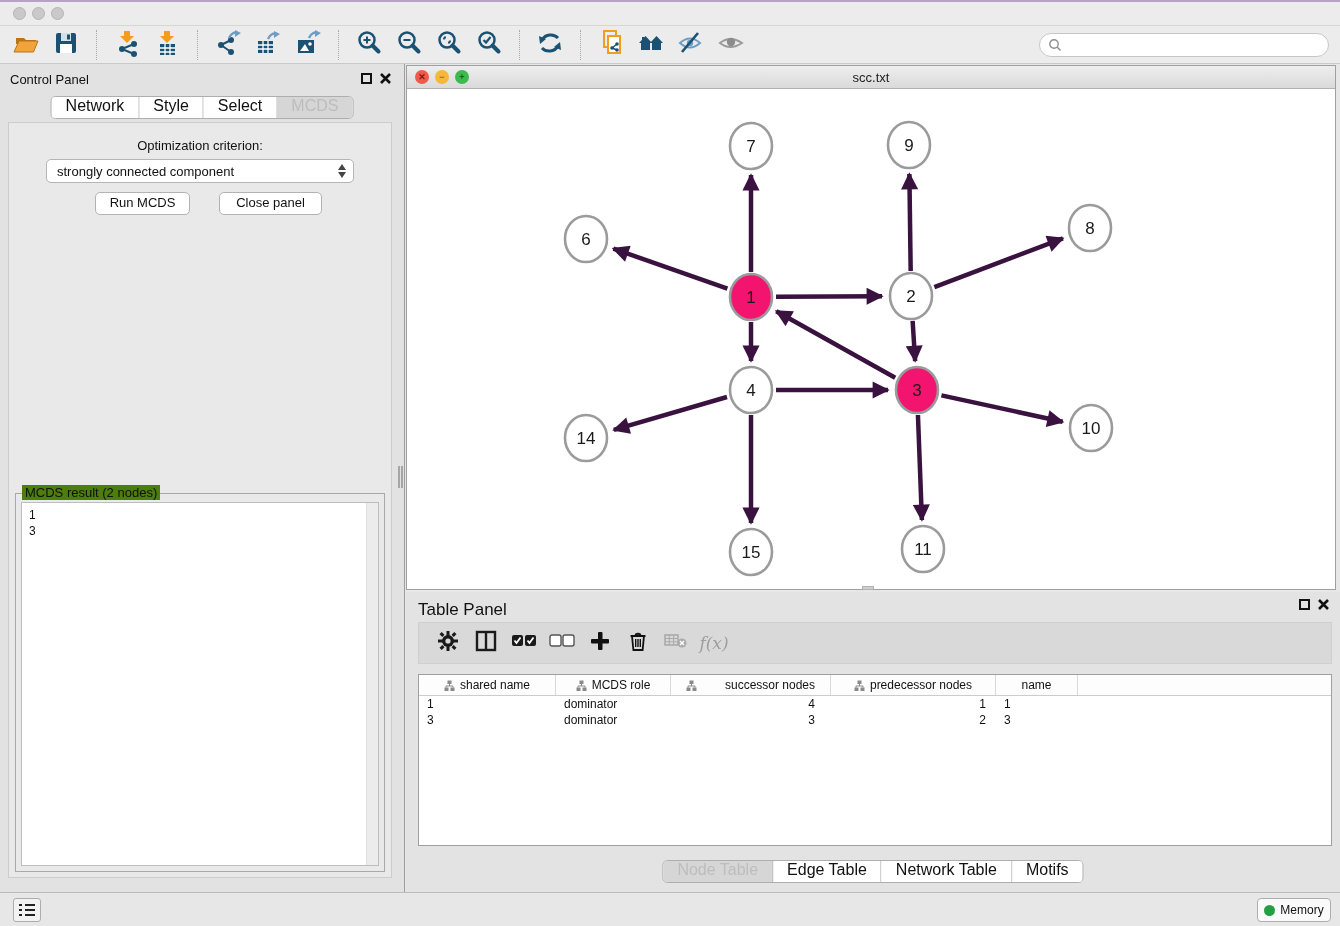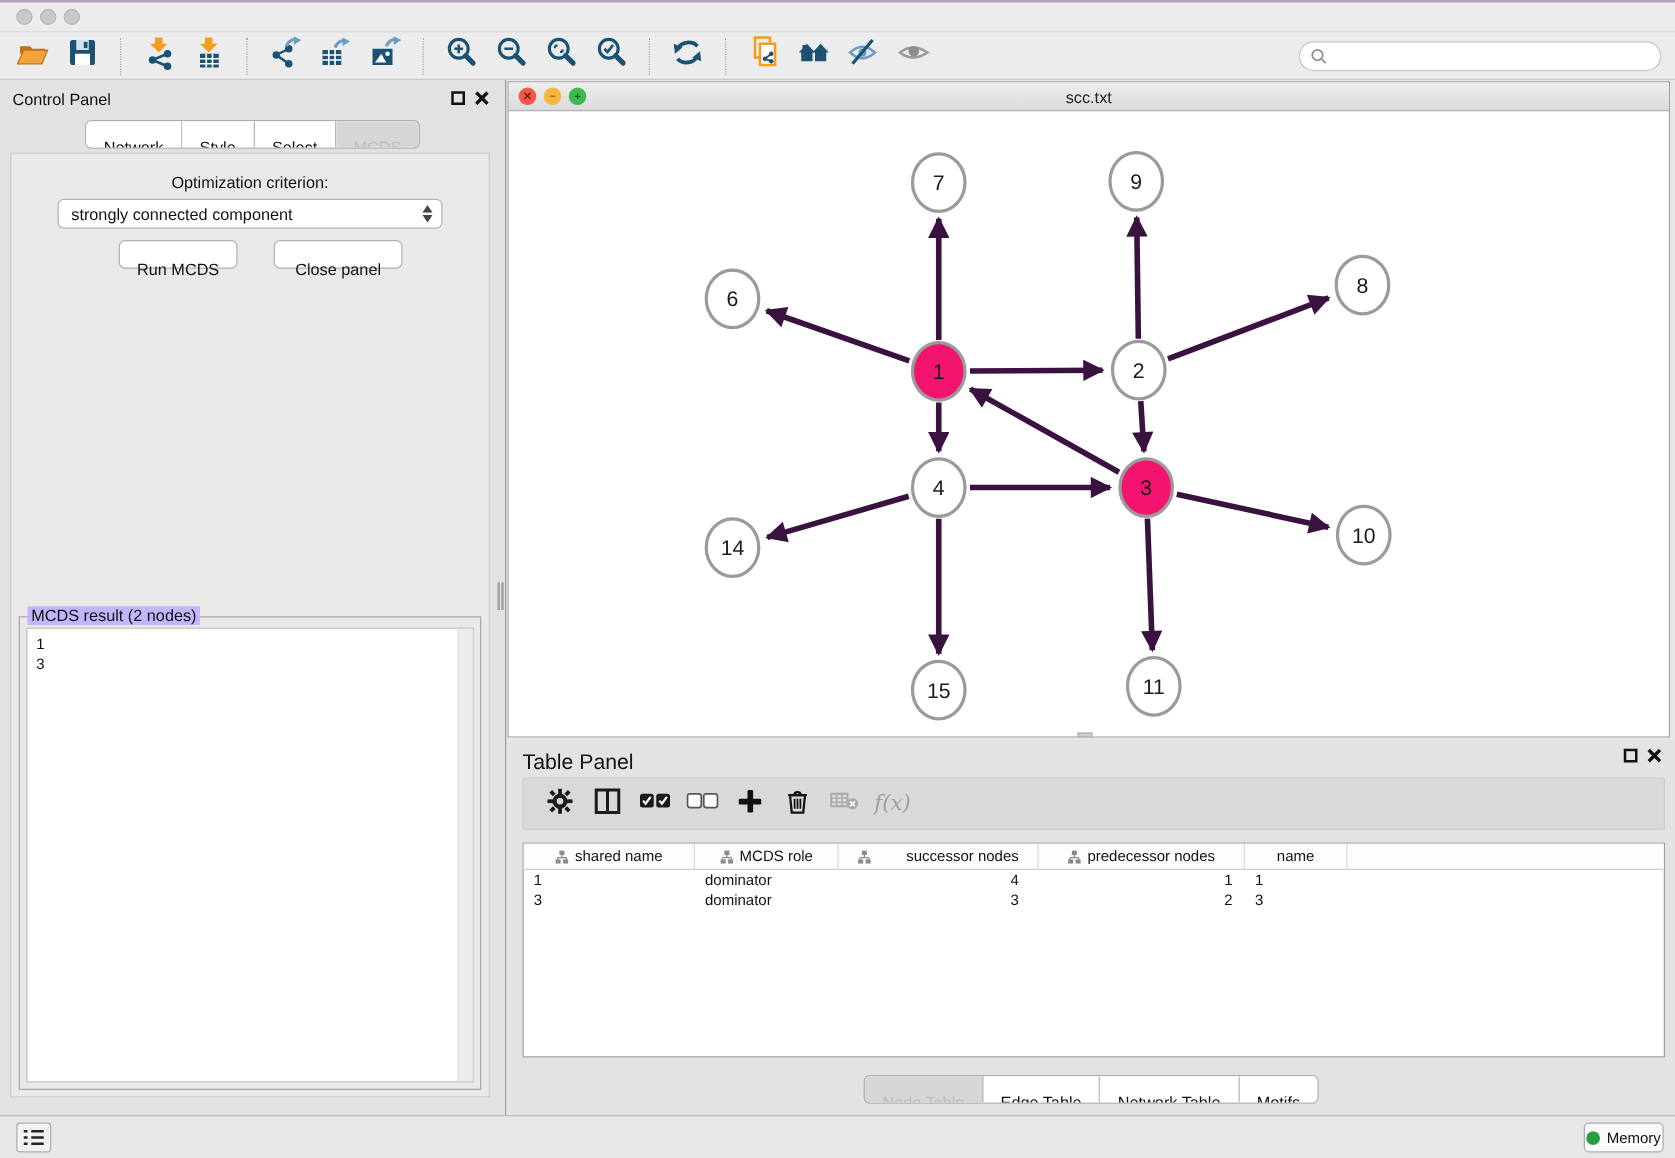--- a/index.html
+++ b/index.html
@@ -21,37 +21,37 @@
 
   
   #control-panel { position:absolute; left:0; top:64px; width:405px; height:828px; background:#e2e2e2; border-right:1px solid #9d9d9d; }
   #cp-header { position:absolute; left:0; top:0; width:100%; height:30px; }
   #cp-title { position:absolute; left:10px; top:8px; font-size:13px; color:#111; }
   .panel-float { position:absolute; top:9px; width:11px; height:11px; border:2px solid #111; background:transparent; }
   .panel-close { position:absolute; top:8px; width:13px; height:13px; }
   .panel-close svg { display:block; }
 
   .seg { display:flex; border:1px solid #aeaeae; border-radius:5px; overflow:hidden; background:#fff; height:23px; }
-  .seg-item { font-size:13px; color:#111; padding:13px 14px 0 14px; border-right:1px solid #b5b5b5; background:#fff; cursor:default; }
+  .seg-item { font-size:16px; color:#111; padding:0 14px 0 14px; border-right:1px solid #b5b5b5; background:#fff; cursor:default; }
   .seg-item:last-child { border-right:none; }
   .seg-item.sel { background:#d6d6d6; color:#bdbdbd; }
   #cp-tabs { position:absolute; top:32px; left:50%; transform:translateX(-50%); }
 
   #mcds-panel { position:absolute; left:8px; top:58px; width:384px; height:756px; background:#e9e9e9; border:1px solid #cccccc; }
   #opt-label { position:absolute; top:15px; width:100%; text-align:center; font-size:13px; color:#111; }
   #criterion-select { position:absolute; left:37px; top:36px; width:308px; height:24px; background:#fff; border:1px solid #b5b5b5; border-radius:5px; font-size:13px; color:#111; display:flex; align-items:center; padding-left:10px; }
   #criterion-select .stepper { position:absolute; right:7px; top:4px; display:flex; flex-direction:column; gap:2px; }
   .tri-up { width:0; height:0; border-left:4px solid transparent; border-right:4px solid transparent; border-bottom:6px solid #444; }
   .tri-dn { width:0; height:0; border-left:4px solid transparent; border-right:4px solid transparent; border-top:6px solid #444; }
-  .push-btn { position:absolute; top:69px; height:23px; background:#fff; border:1px solid #b3b3b3; border-radius:5px; font-size:13px; color:#111; text-align:center; padding-top:15px; }
+  .push-btn { position:absolute; top:69px; height:23px; background:#fff; border:1px solid #b3b3b3; border-radius:5px; font-size:13px; color:#111; text-align:center; padding-top:2px; }
   #run-btn { left:86px; width:95px; }
   #closepanel-btn { left:210px; width:103px; }
 
   #result-box { position:absolute; left:6px; top:370px; width:370px; height:379px; border:1px solid #a9a9a9; background:#e9e9e9; }
-  #result-legend { position:absolute; left:6px; top:-9px; background:#c4b5fd; padding:0 3px; font-size:13px; color:#111; }
+  #result-legend { position:absolute; left:6px; top:-9px; background:#4d7c0f; padding:0 3px; font-size:13px; color:#111; }
   #result-area { position:absolute; left:5px; top:8px; right:5px; bottom:5px; background:#fff; border:1px solid #bdbdbd; }
   #result-lines { padding:4px 0 0 7px; font-size:12px; color:#111; line-height:16px; white-space:pre-line; }
   #result-scroll { position:absolute; right:0; top:0; width:12px; height:100%; background:#ececec; border-left:1px solid #ddd; }
 
   .vgrip { position:absolute; left:398px; top:466px; width:6px; height:22px; display:flex; gap:1px; }
   .vgrip i { width:2px; height:100%; background:#bdbdbd; border:1px solid #a6a6a6; }
 
   
   #net-window { position:absolute; left:406px; top:65px; width:930px; height:525px; border:1px solid #9f9f9f; background:#fff; }
   #net-titlebar { position:absolute; left:0; top:0; width:100%; height:23px; background:linear-gradient(#eeeeee,#dadada); border-bottom:1px solid #b2b2b2; }
@@ -76,21 +76,21 @@
   .c0 { width:137px; } .c1 { width:115px; } .c2 { width:160px;gap:28px; } .c3 { width:165px; } .c4 { width:82px; }
   .al { padding-left:8px; text-align:left; }
   .ar2 { padding-right:16px; text-align:right; }
   .ar3 { padding-right:10px; text-align:right; }
 
   #tp-tabs { position:absolute; left:50%; bottom:9px; transform:translateX(-50%); }
 
   
   #statusbar { position:absolute; left:0; top:892px; width:1340px; height:34px; background:#e7e7e7; border-top:1px solid #bcbcbc; }
   #status-left-btn { position:absolute; left:13px; top:5px; width:28px; height:24px; background:#f2f2f2; border:1px solid #adadad; border-radius:3px; display:flex; align-items:center; justify-content:center; }
-  #memory-btn { position:absolute; right:9px; top:5px; width:64px; height:24px; background:#fafafa; border:1px solid #adadad; border-radius:4px; display:flex; align-items:center; justify-content:center; gap:5px; font-size:12px; color:#111; }
+  #memory-btn { position:absolute; right:9px; top:5px; width:74px; height:24px; background:#fafafa; border:1px solid #adadad; border-radius:4px; display:flex; align-items:center; justify-content:center; gap:5px; font-size:12px; color:#111; }
   #memory-dot { width:11px; height:11px; border-radius:50%; background:#269f42; }
 </style>
 </head>
 <body>
 
 <div id="titlebar">
   <div class="accent"></div>
   <div class="tl" style="left:13px"></div>
   <div class="tl" style="left:32px"></div>
   <div class="tl" style="left:51px"></div>

